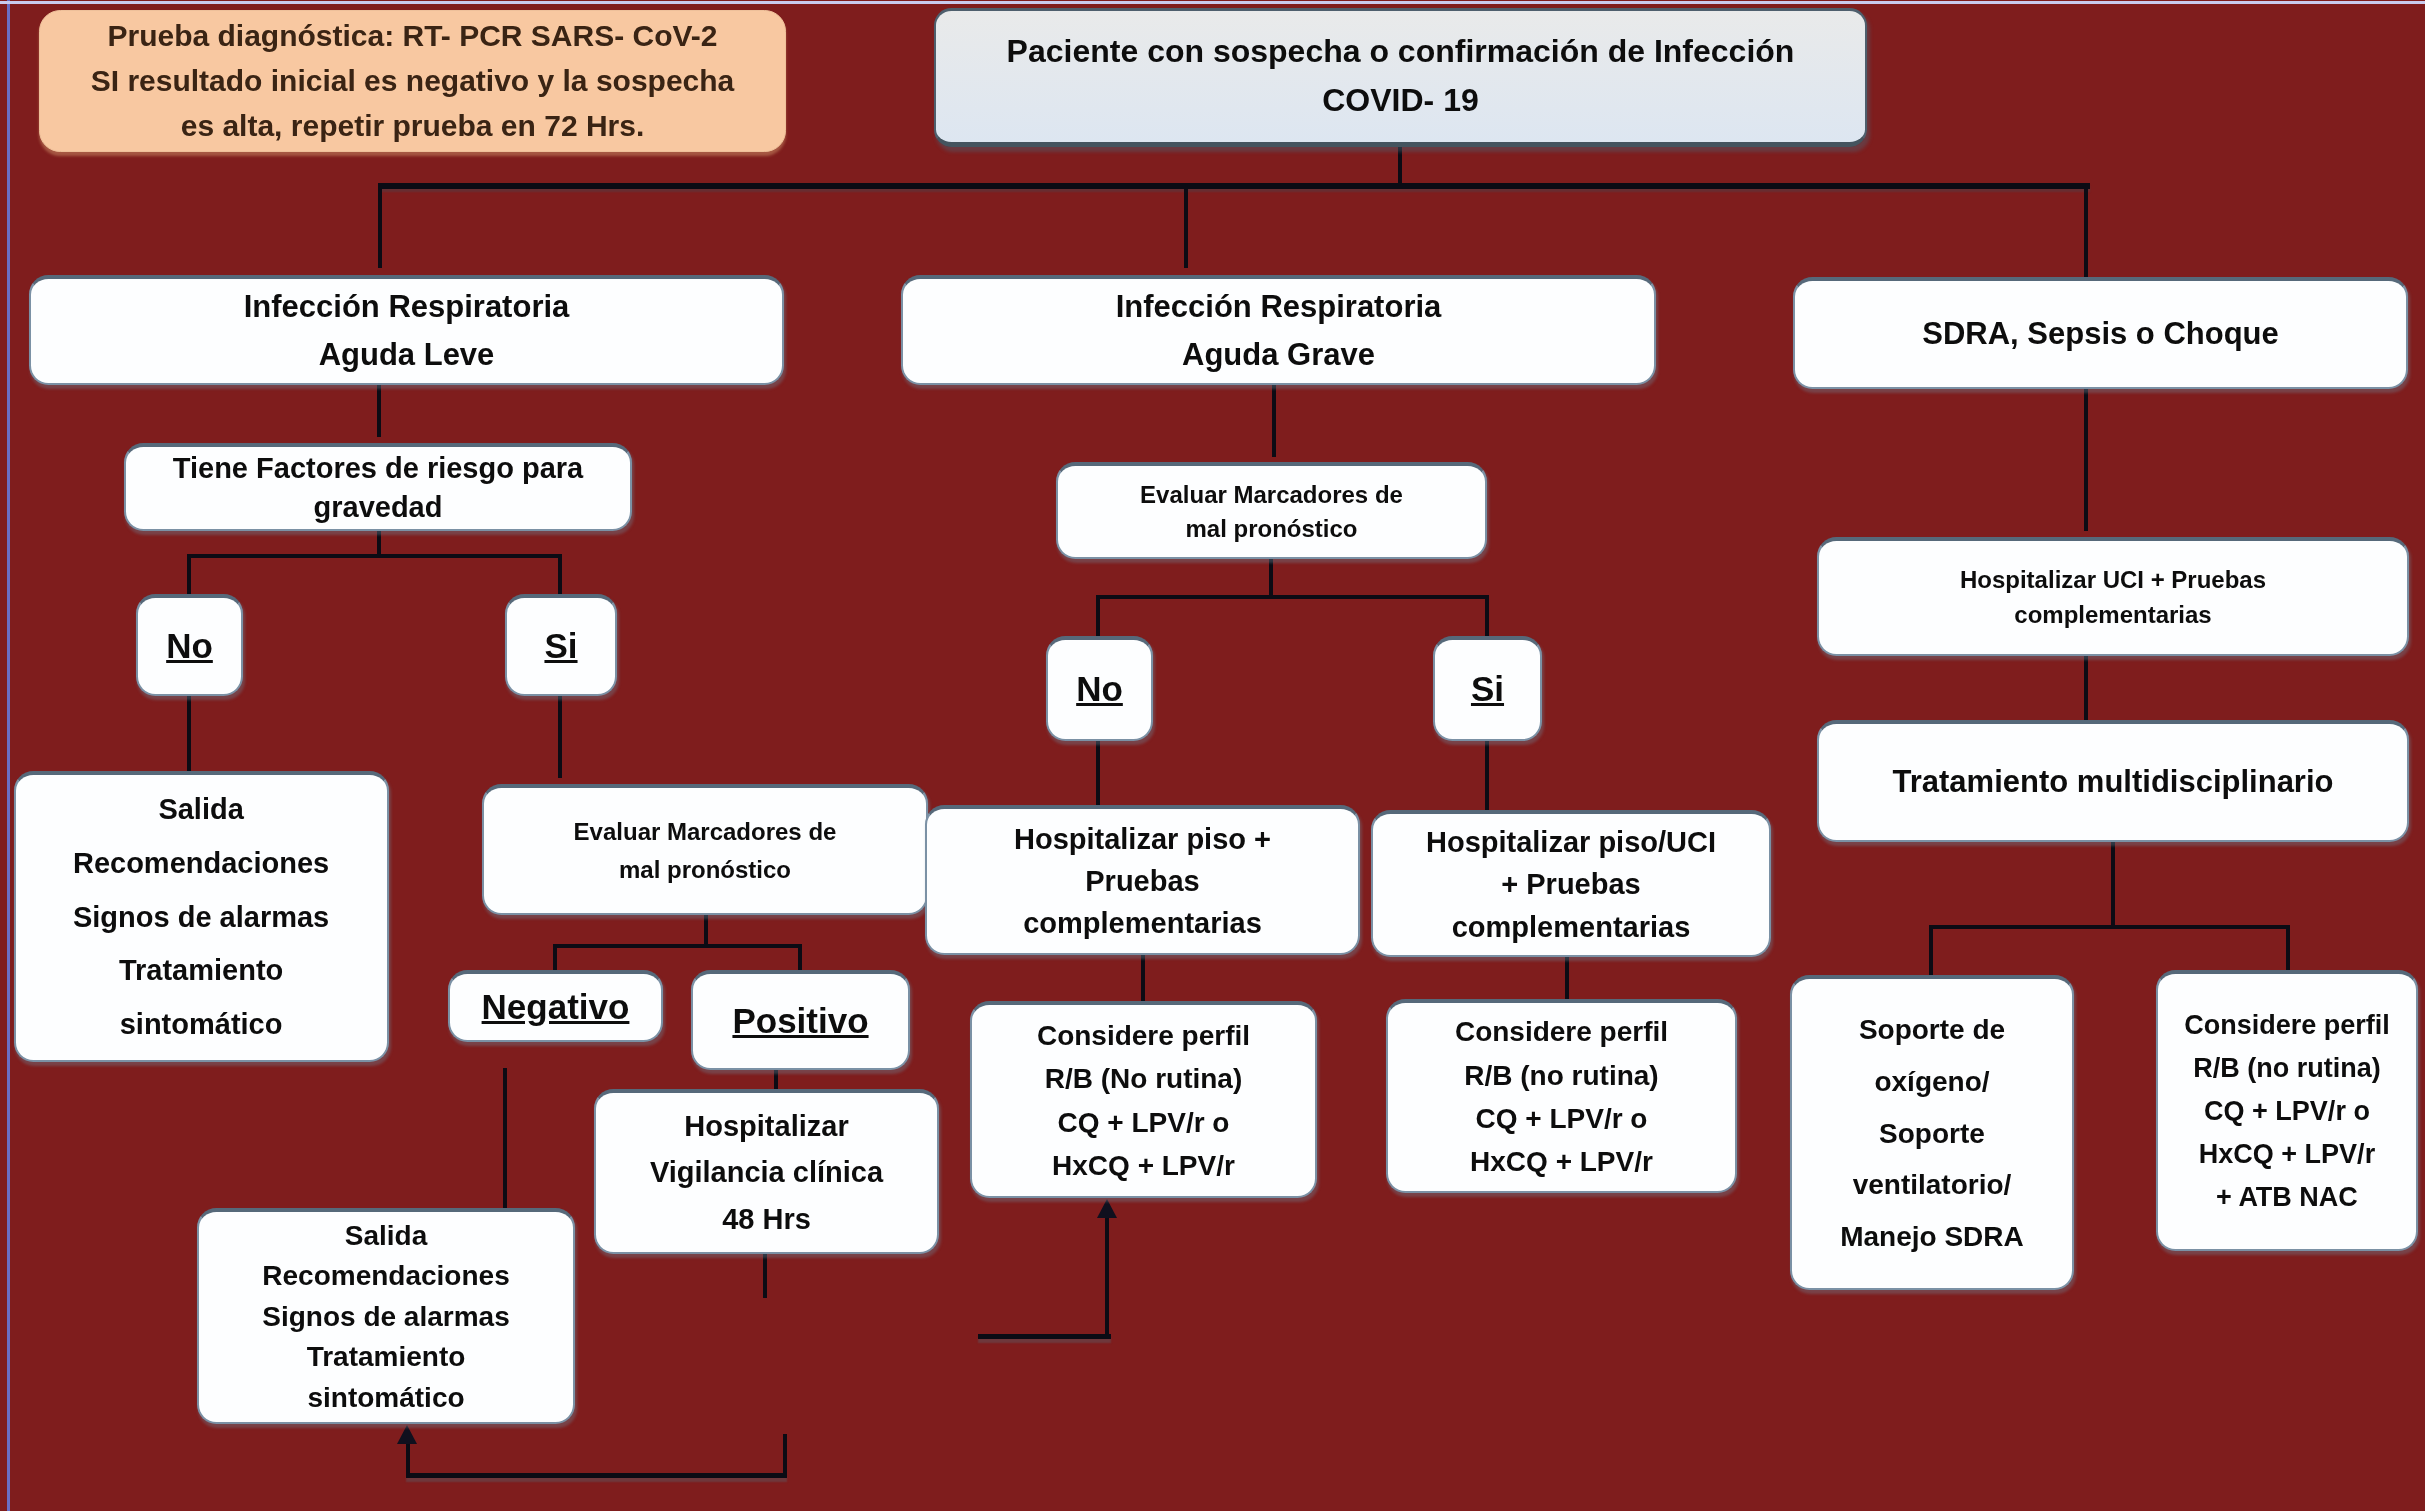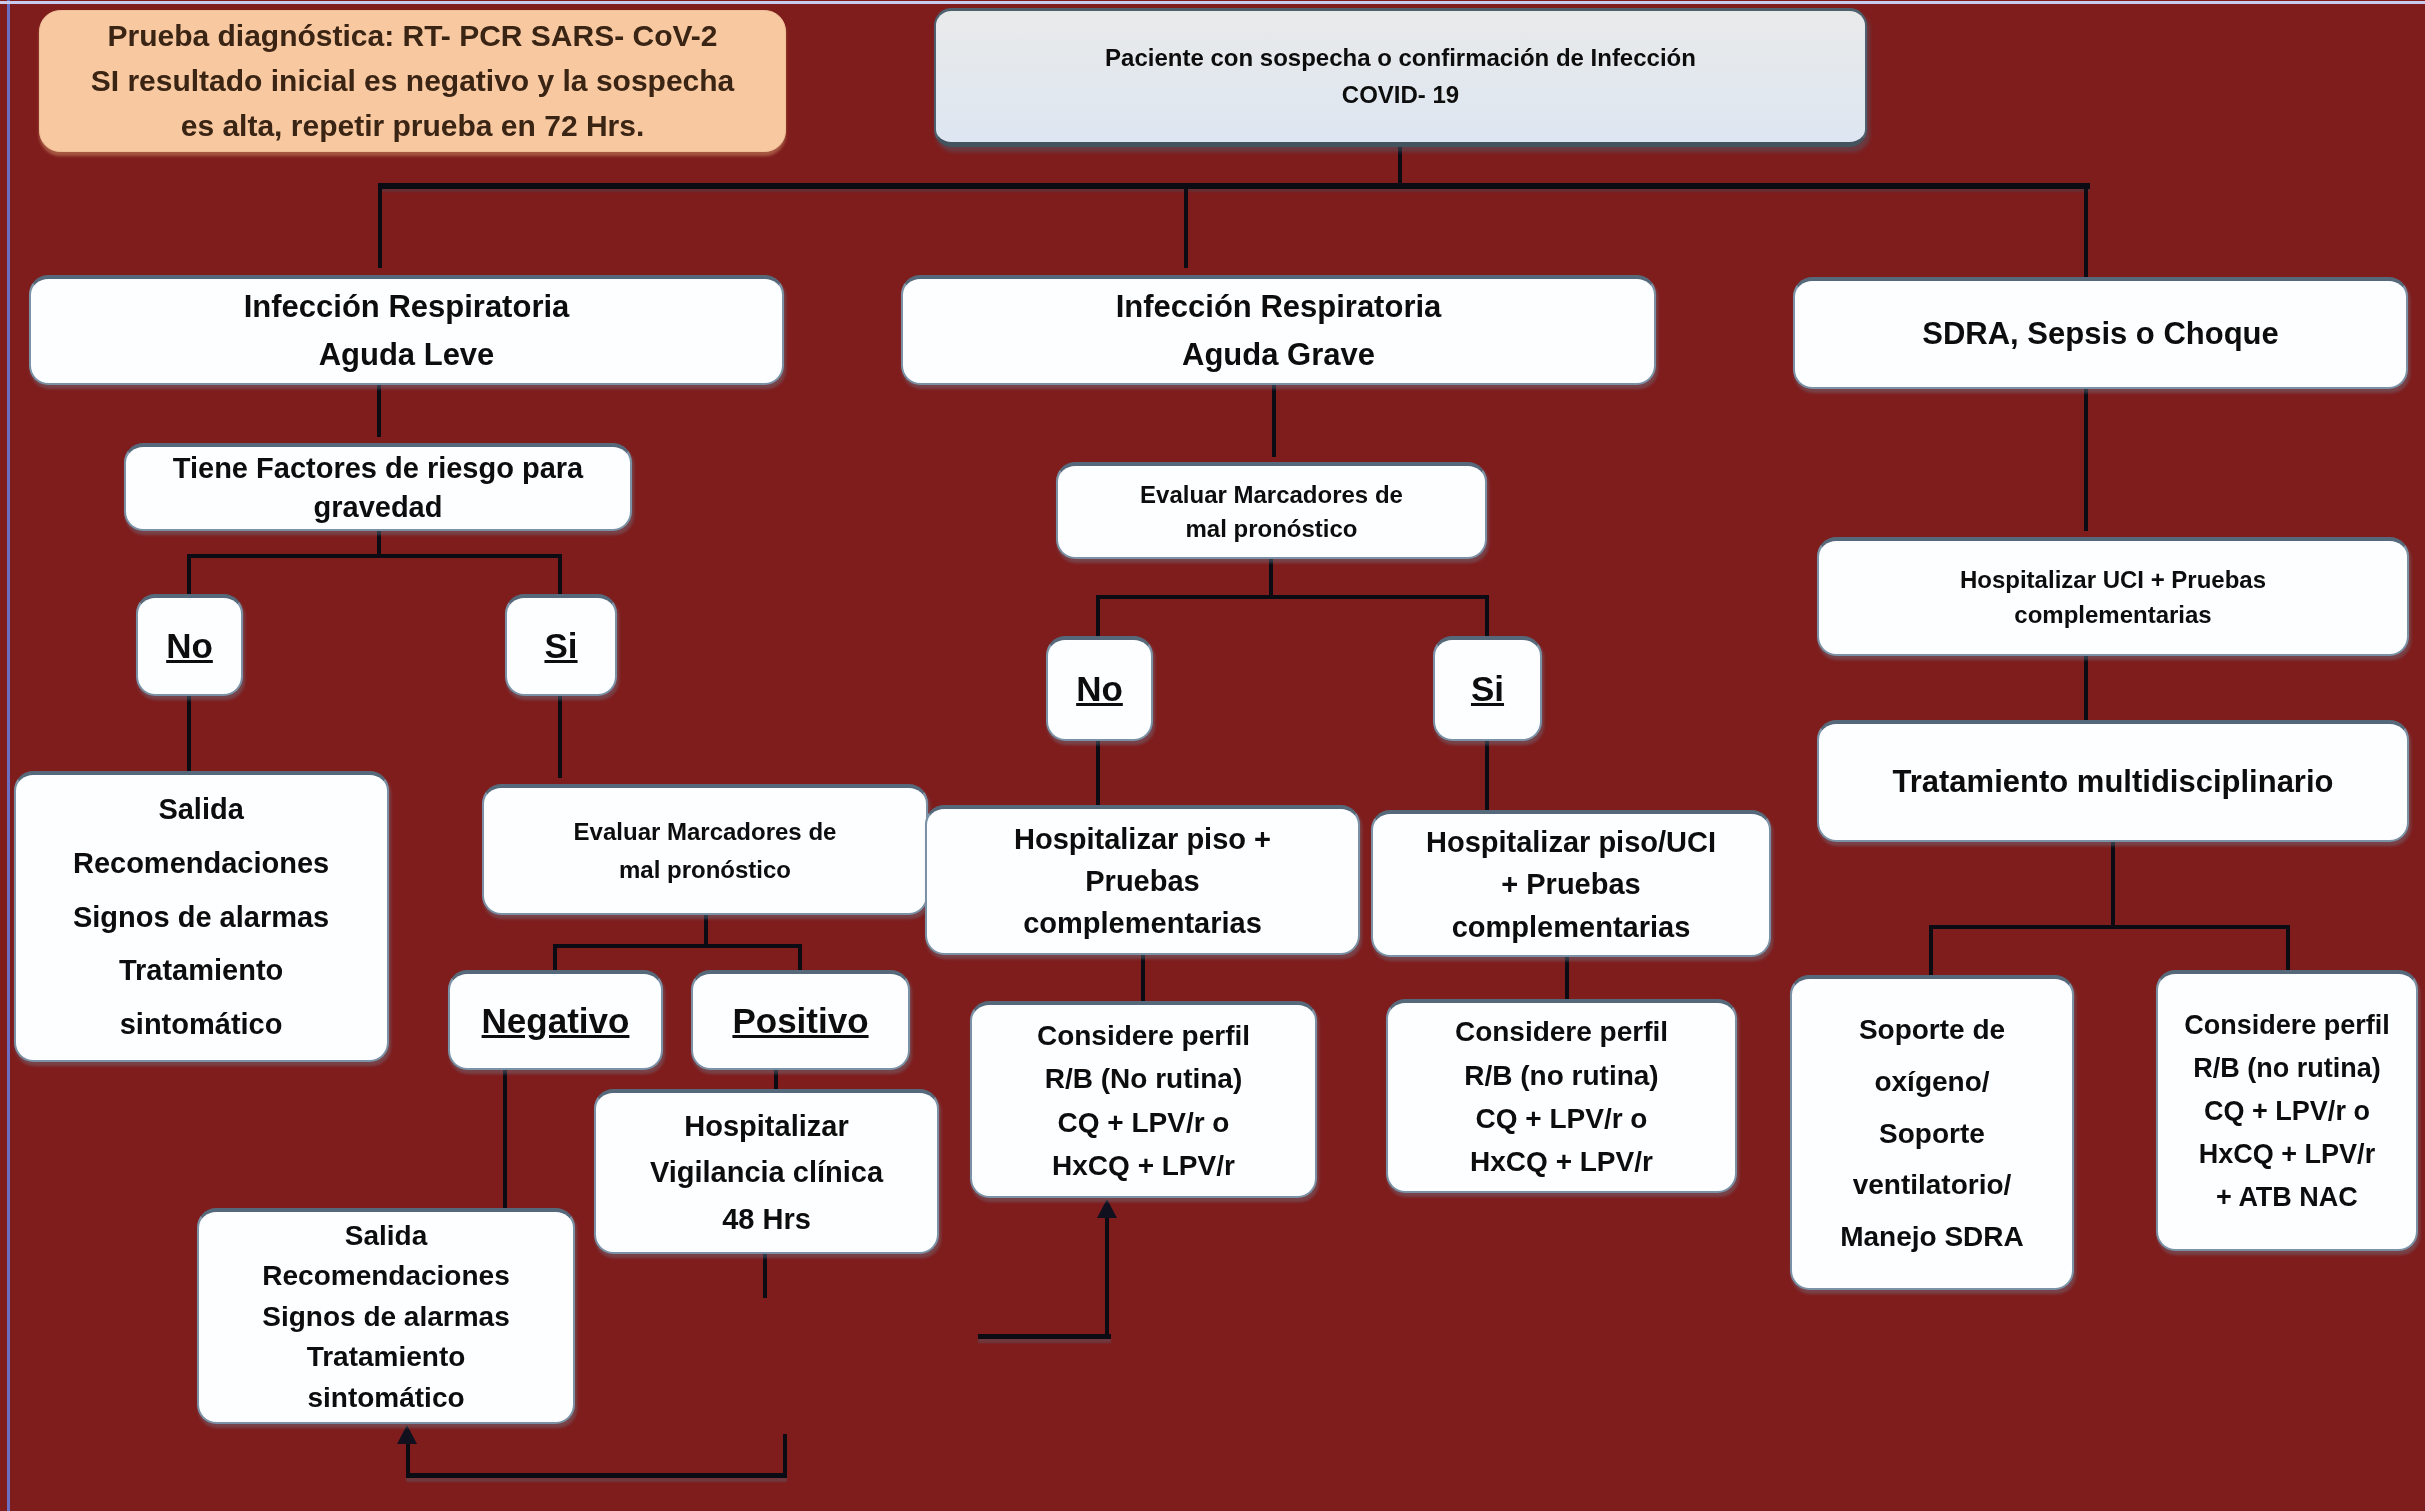--- a/index.html
+++ b/index.html
@@ -32,21 +32,21 @@
     background:var(--note-bg); color:var(--note-text);
     border:1.9px solid var(--note-border); border-top:1.9px solid var(--note-border);
     box-shadow:0 3.9px 2.9px rgba(214,160,112,.45);
     font-size:30px; line-height:1.5; border-radius:21.3px;
   }
   .box.root{
     background:linear-gradient(180deg,var(--root-bg1),var(--root-bg2));
     border:2.9px solid var(--root-border); border-top:3.9px solid var(--root-border);
     border-bottom:5.8px solid #44545f;
     box-shadow:2.9px 4.9px 3.9px rgba(80,95,110,.45);
-    font-size:24px; line-height:1.55; border-radius:17.5px;
+    font-size:32px; line-height:1.55; border-radius:17.5px;
   }
   .box.small{font-size:35px;text-decoration:underline;}
   .box.tight{line-height:1.55;margin-top:8px;}
   .box.roomy{line-height:1.85;}
   .line{position:absolute;background:var(--line);}
   .v{width:3.9px;} .h{height:3.9px;}
   .h.main{height:5.8px; box-shadow:0 2.9px 1.9px rgba(70,70,80,.4);}
   .h.shadow{height:4.9px; box-shadow:0 3.9px 1.9px rgba(90,90,100,.45);}
   .arrow-up{
     position:absolute;width:0;height:0;
@@ -123,21 +123,21 @@
 gravedad</div>
   <div class="box small" style="left:136px;top:594px;width:107px;height:102px;">No</div>
   <div class="box small" style="left:505px;top:594px;width:112px;height:102px;">Si</div>
   <div class="box roomy" style="left:13.6px;top:771px;width:375px;height:291px;font-size:29px;">Salida
 Recomendaciones
 Signos de alarmas
 Tratamiento
 sintomático</div>
   <div class="box tight" style="left:482px;top:776px;width:446px;height:131px;">Evaluar Marcadores de
 mal pronóstico</div>
-  <div class="box small" style="left:448px;top:970px;width:215px;height:100px;">Negativo</div>
+  <div class="box small" style="left:448px;top:970px;width:215px;height:72px;">Negativo</div>
   <div class="box small" style="left:691px;top:970px;width:219px;height:100px;">Positivo</div>
   <div class="box" style="left:197px;top:1208px;width:378px;height:216px;font-size:28px;line-height:1.45;">Salida
 Recomendaciones
 Signos de alarmas
 Tratamiento
 sintomático</div>
   <div class="box" style="left:594px;top:1089px;width:345px;height:165px;line-height:1.6;font-size:29px;">Hospitalizar
 Vigilancia clínica
 48 Hrs</div>
 

